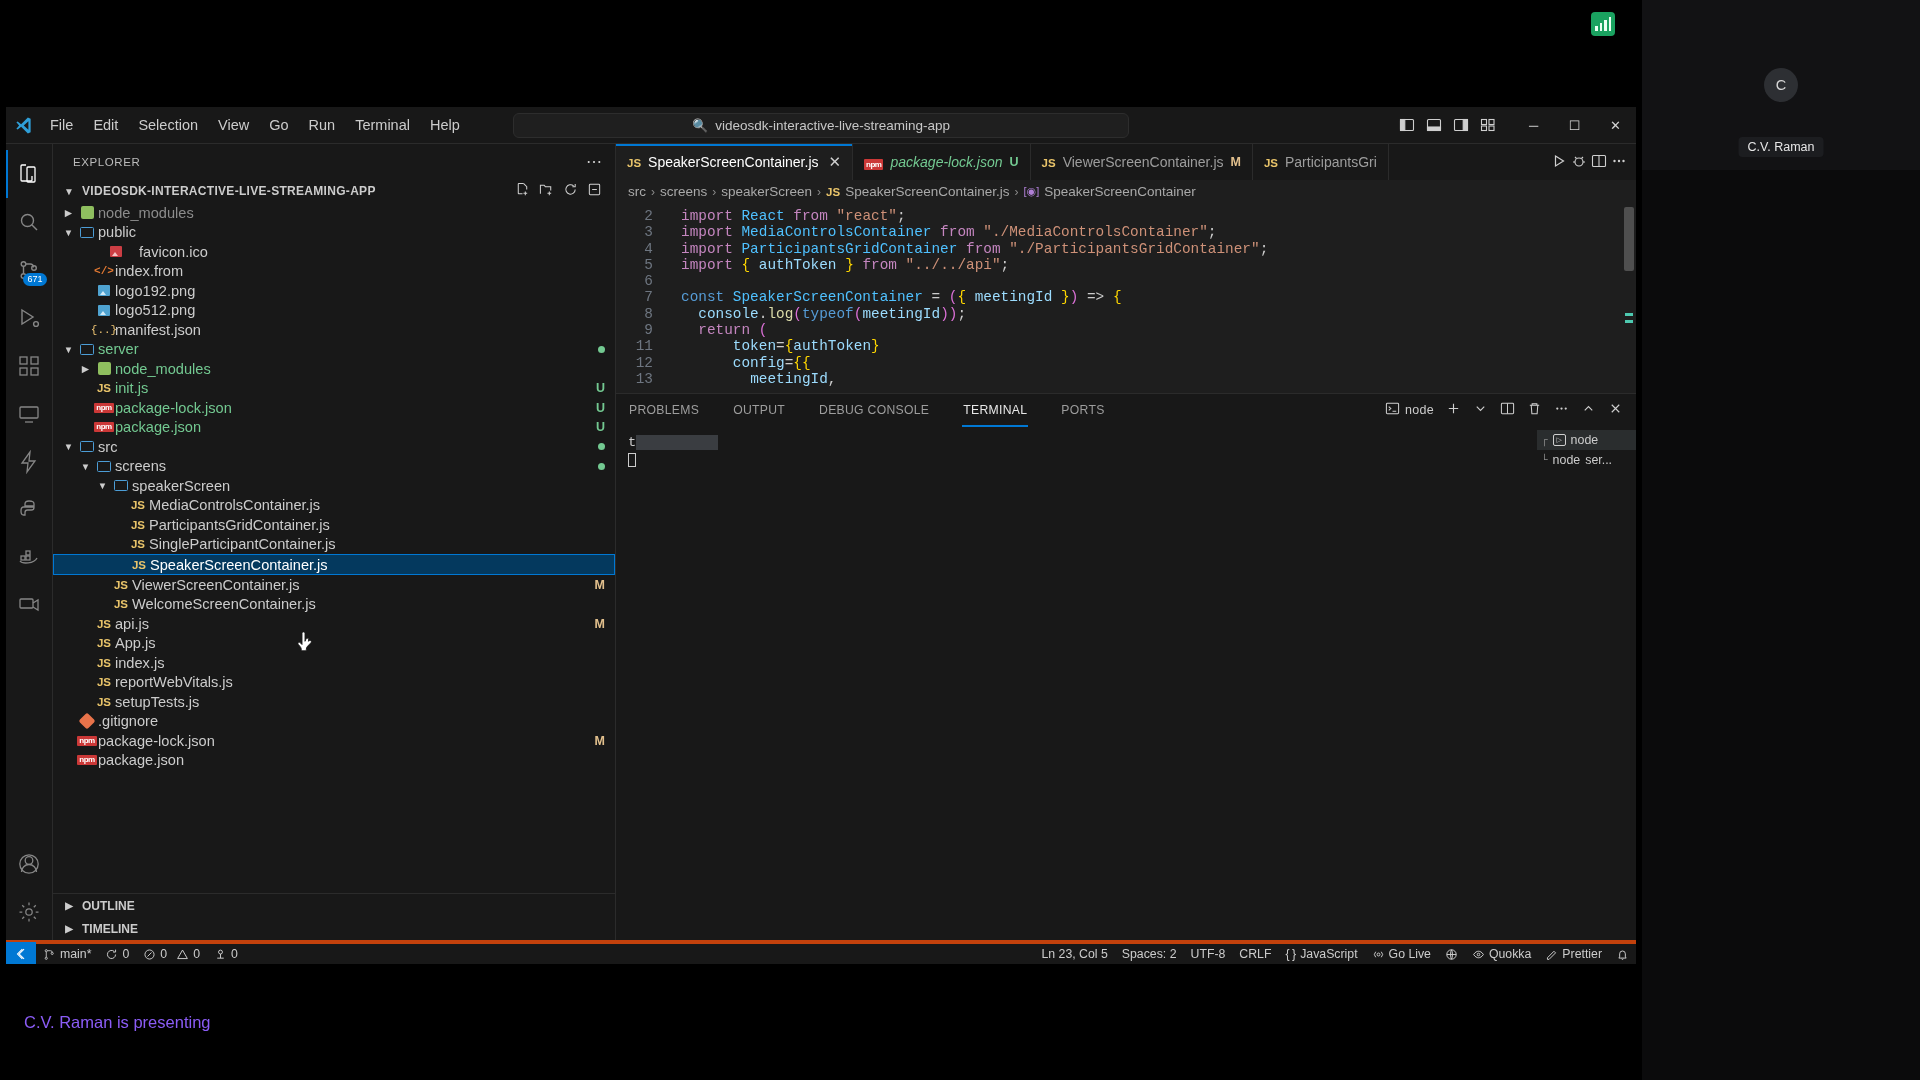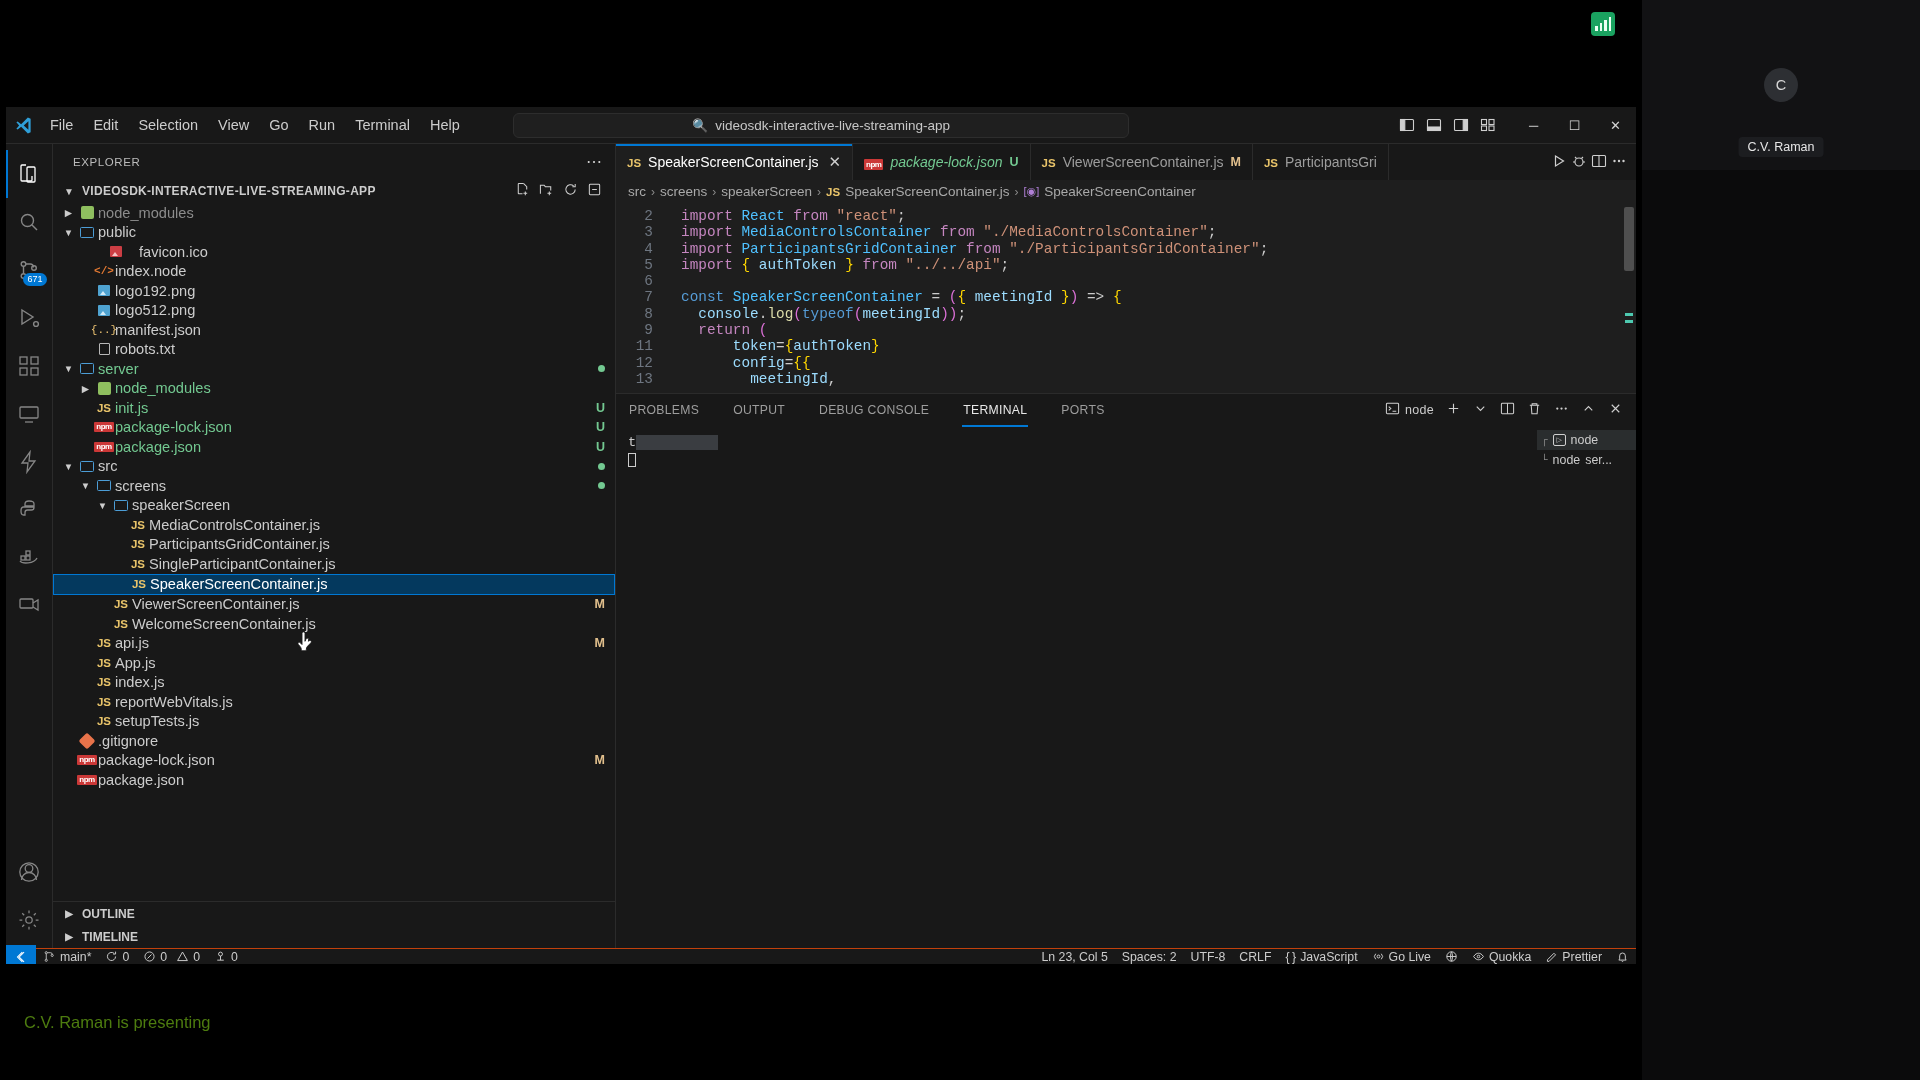--- a/index.html
+++ b/index.html
@@ -177,33 +177,33 @@
   .selhl { background:#3a3d41; }
   .term-scroll { position:absolute; right:2px; top:68px; width:6px; height:30px; background:#4f4f4f; }
   .termlist { width:103px; flex:none; padding: 5px 0 0 4px; font-size:12.4px; color:#cccccc; }
   .tl-row { display:flex; align-items:center; gap:5px; height:20px; padding-left:4px; white-space:nowrap;}
   .tl-row.active { background:#2a2d2e; }
   .tl-ic { width:13px; height:12px; border:1px solid #cfcfcf; border-radius:2px; display:inline-flex; align-items:center; justify-content:center; font-size:7px; }
   .tl-tree { color:#8b8b8b; font-family:"Liberation Mono",monospace; font-size:11px; }
 
   
   .statusbar {
-    height: 16px; background:#181818; display:flex; align-items:center;
-    font-size:12.3px; color:#cccccc; flex:none; border-top:1px solid #c2410c;
+    height: 24px; background:#181818; display:flex; align-items:center;
+    font-size:12.3px; color:#cccccc; flex:none; border-top:4px solid #c2410c;
   }
   .sb-remote { background:#0078d4; color:#fff; height:24px; display:flex; align-items:center; padding:0 8px; }
   .sb-remote svg { width:14px; height:14px; }
   .si { display:flex; align-items:center; gap:4px; padding:0 7px; height:24px; }
   .si svg { width:13px; height:13px; }
   .si-right { margin-left:auto; display:flex; align-items:center; }
 
   
   .presenting {
     position:absolute; left:0; bottom:0; width:1642px; height:116px; background:#000;
-    display:flex; align-items:center; padding-left:24px; color:#4d7c0f; font-size:16.5px;
+    display:flex; align-items:center; padding-left:24px; color:#8b5cf6; font-size:16.5px;
   }
 
   
   .rightpanel {
     position:absolute; left:1642px; top:0; width:278px; height:1080px;
     background:#0b0b0c;
   }
   .tile {
     position:absolute; left:0; top:0; width:278px; height:170px; background:#121214;
     display:flex; align-items:center; justify-content:center;
@@ -437,21 +437,21 @@
                 <span class="ficon">
                   <span class="ic-ico"></span>
                 </span>
                 <span class="label ">favicon.ico</span>
               </div>
               <div class="row" style="padding-left: 25px;">
                 <span class="twisty"></span>
                 <span class="ficon">
                   <span class="ic-html">&lt;/&gt;</span>
                 </span>
-                <span class="label ">index.node</span>
+                <span class="label ">index.from</span>
               </div>
               <div class="row" style="padding-left: 25px;">
                 <span class="twisty"></span>
                 <span class="ficon">
                   <span class="ic-img"></span>
                 </span>
                 <span class="label ">logo192.png</span>
               </div>
               <div class="row" style="padding-left: 25px;">
                 <span class="twisty"></span>
@@ -459,27 +459,20 @@
                   <span class="ic-img"></span>
                 </span>
                 <span class="label ">logo512.png</span>
               </div>
               <div class="row" style="padding-left: 25px;">
                 <span class="twisty"></span>
                 <span class="ficon">
                   <span class="ic-json">{..}</span>
                 </span>
                 <span class="label ">manifest.json</span>
-              </div>
-              <div class="row" style="padding-left: 25px;">
-                <span class="twisty"></span>
-                <span class="ficon">
-                  <span class="ic-txt"></span>
-                </span>
-                <span class="label ">robots.txt</span>
               </div>
               <div class="row" style="padding-left: 8px;">
                 <span class="twisty">▼</span>
                 <span class="ficon">
                   <span class="ic-folder"></span>
                 </span>
                 <span class="label green">server</span>
                 <span class="dot"></span>
               </div>
               <div class="row" style="padding-left: 25px;">

